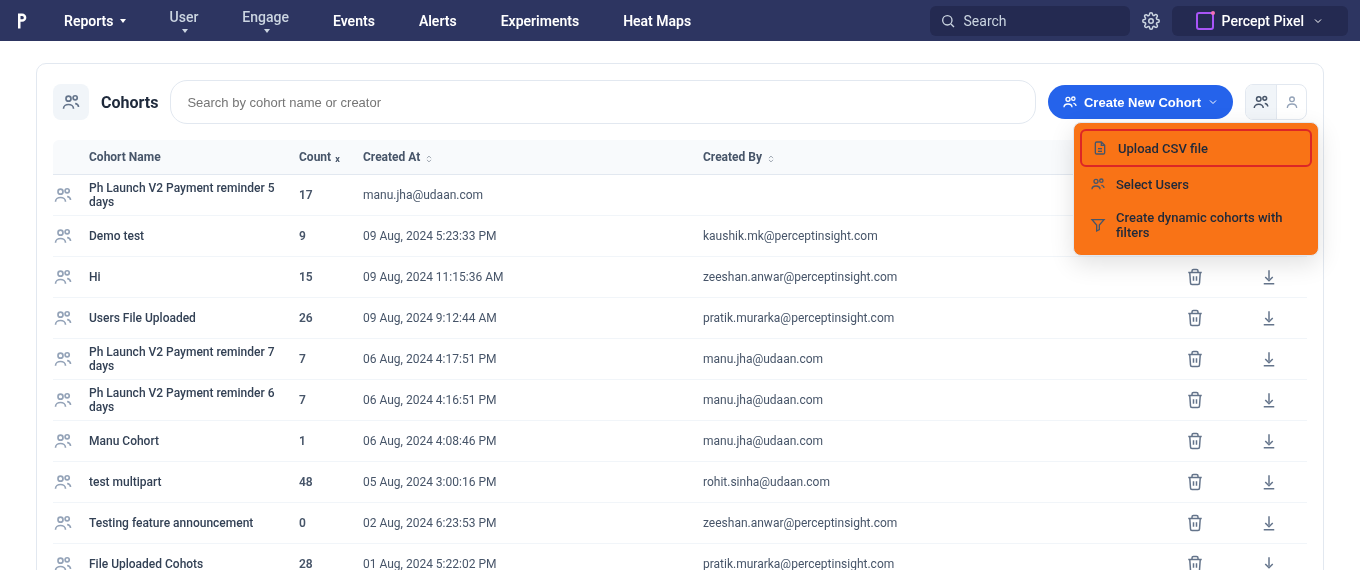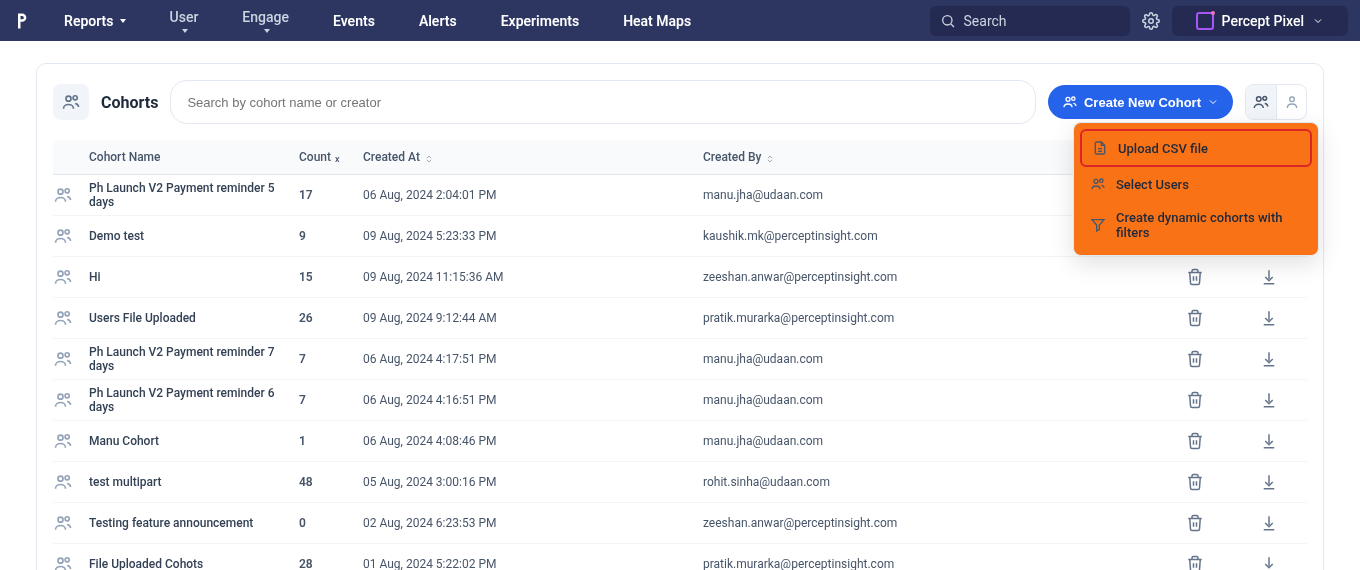--- a/index.html
+++ b/index.html
@@ -141,21 +141,21 @@
     display: grid;
     grid-template-columns: 36px 210px 64px 340px 450px 84px 64px;
     padding: 10px 0;
     border-bottom: 1px solid #e2e8f0;
     background: #f8fafc;
     font-size: 12px;
     color: #475569;
     font-weight: 500;
     border-radius: 6px 6px 0 0;
   }
-  .th { display: flex; align-items: flex-end; gap: 4px; }
+  .th { display: flex; align-items: flex-end; gap: 4px; font-weight: bold; }
   .th.sortable { cursor: pointer; }
   .sort-ic { width: 10px; height: 10px; opacity: .6; }
   .tbody {}
   .trow {
     display: grid;
     grid-template-columns: 36px 210px 64px 340px 450px 84px 64px;
     align-items: center;
     height: 41px;
     border-bottom: 1px solid #f1f5f9;
     font-size: 12px;
@@ -355,21 +355,20 @@
     <div class="row-icon">
       <svg width="20" height="20" viewBox="0 0 24 24" fill="none" stroke="currentColor" stroke-width="2">
                 <circle cx="9" cy="8" r="3"></circle>
                 <path d="M3 20c0-3 2.7-5 6-5s6 2 6 5"></path>
                 <circle cx="17" cy="7" r="2.5"></circle>
                 <path d="M21 18c0-2.2-1.8-4-4-4"></path>
               </svg>
     </div>
     <div class="cell-name">Ph Launch V2 Payment reminder 5 days</div>
     <div class="cell-count">17</div>
-    <div class="cell-created-at">06 Aug, 2024 2:04:01 PM</div>
     <div class="cell-created-by">manu.jha@udaan.com</div>
     <div class="action-cell" style="visibility: hidden;">
       <svg class="action-btn" viewBox="0 0 24 24" fill="none" stroke="currentColor" stroke-width="2">
                 <polyline points="3 6 5 6 21 6"></polyline>
                 <path d="M19 6l-1 14a2 2 0 0 1-2 2H8a2 2 0 0 1-2-2L5 6"></path>
                 <path d="M10 11v6M14 11v6"></path>
                 <path d="M8 6V4a2 2 0 0 1 2-2h4a2 2 0 0 1 2 2v2"></path>
               </svg>
     </div>
     <div class="action-cell" style="visibility: hidden;">

